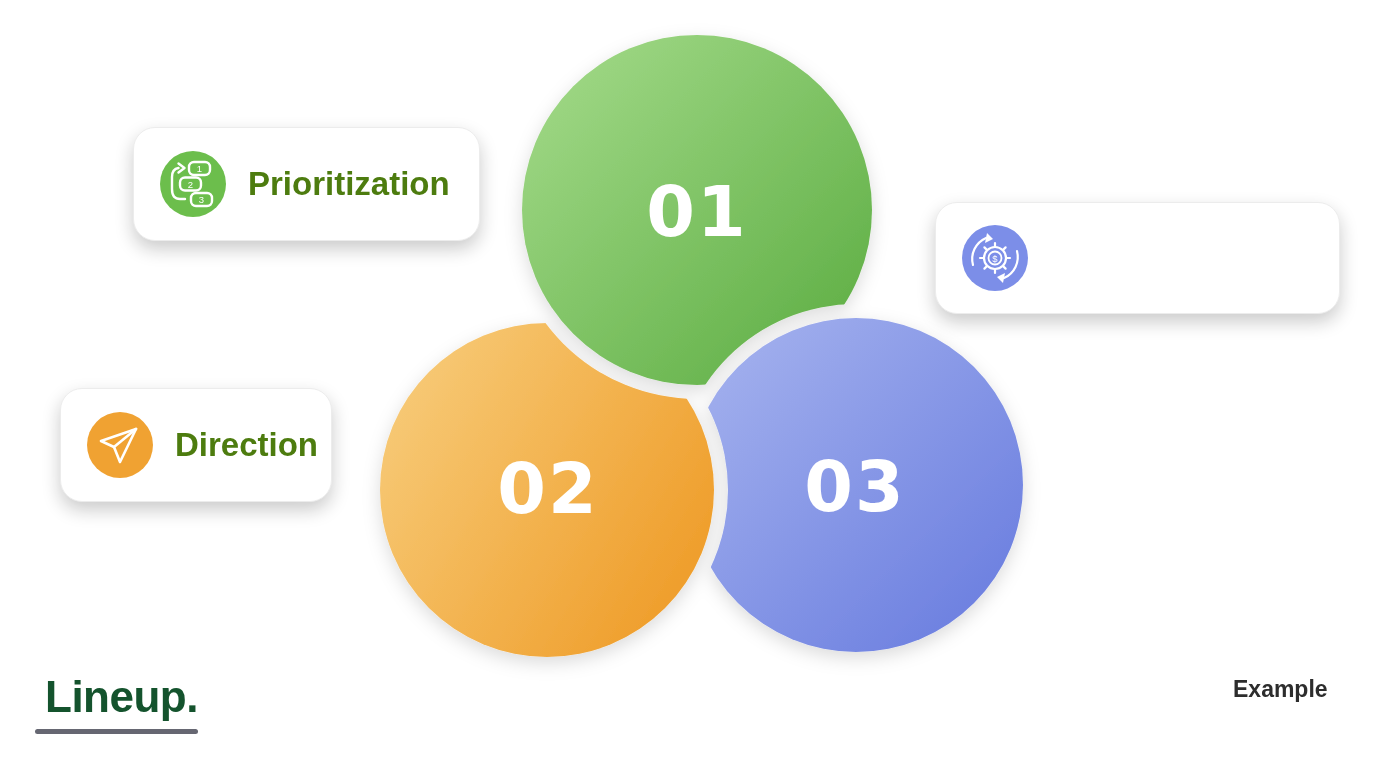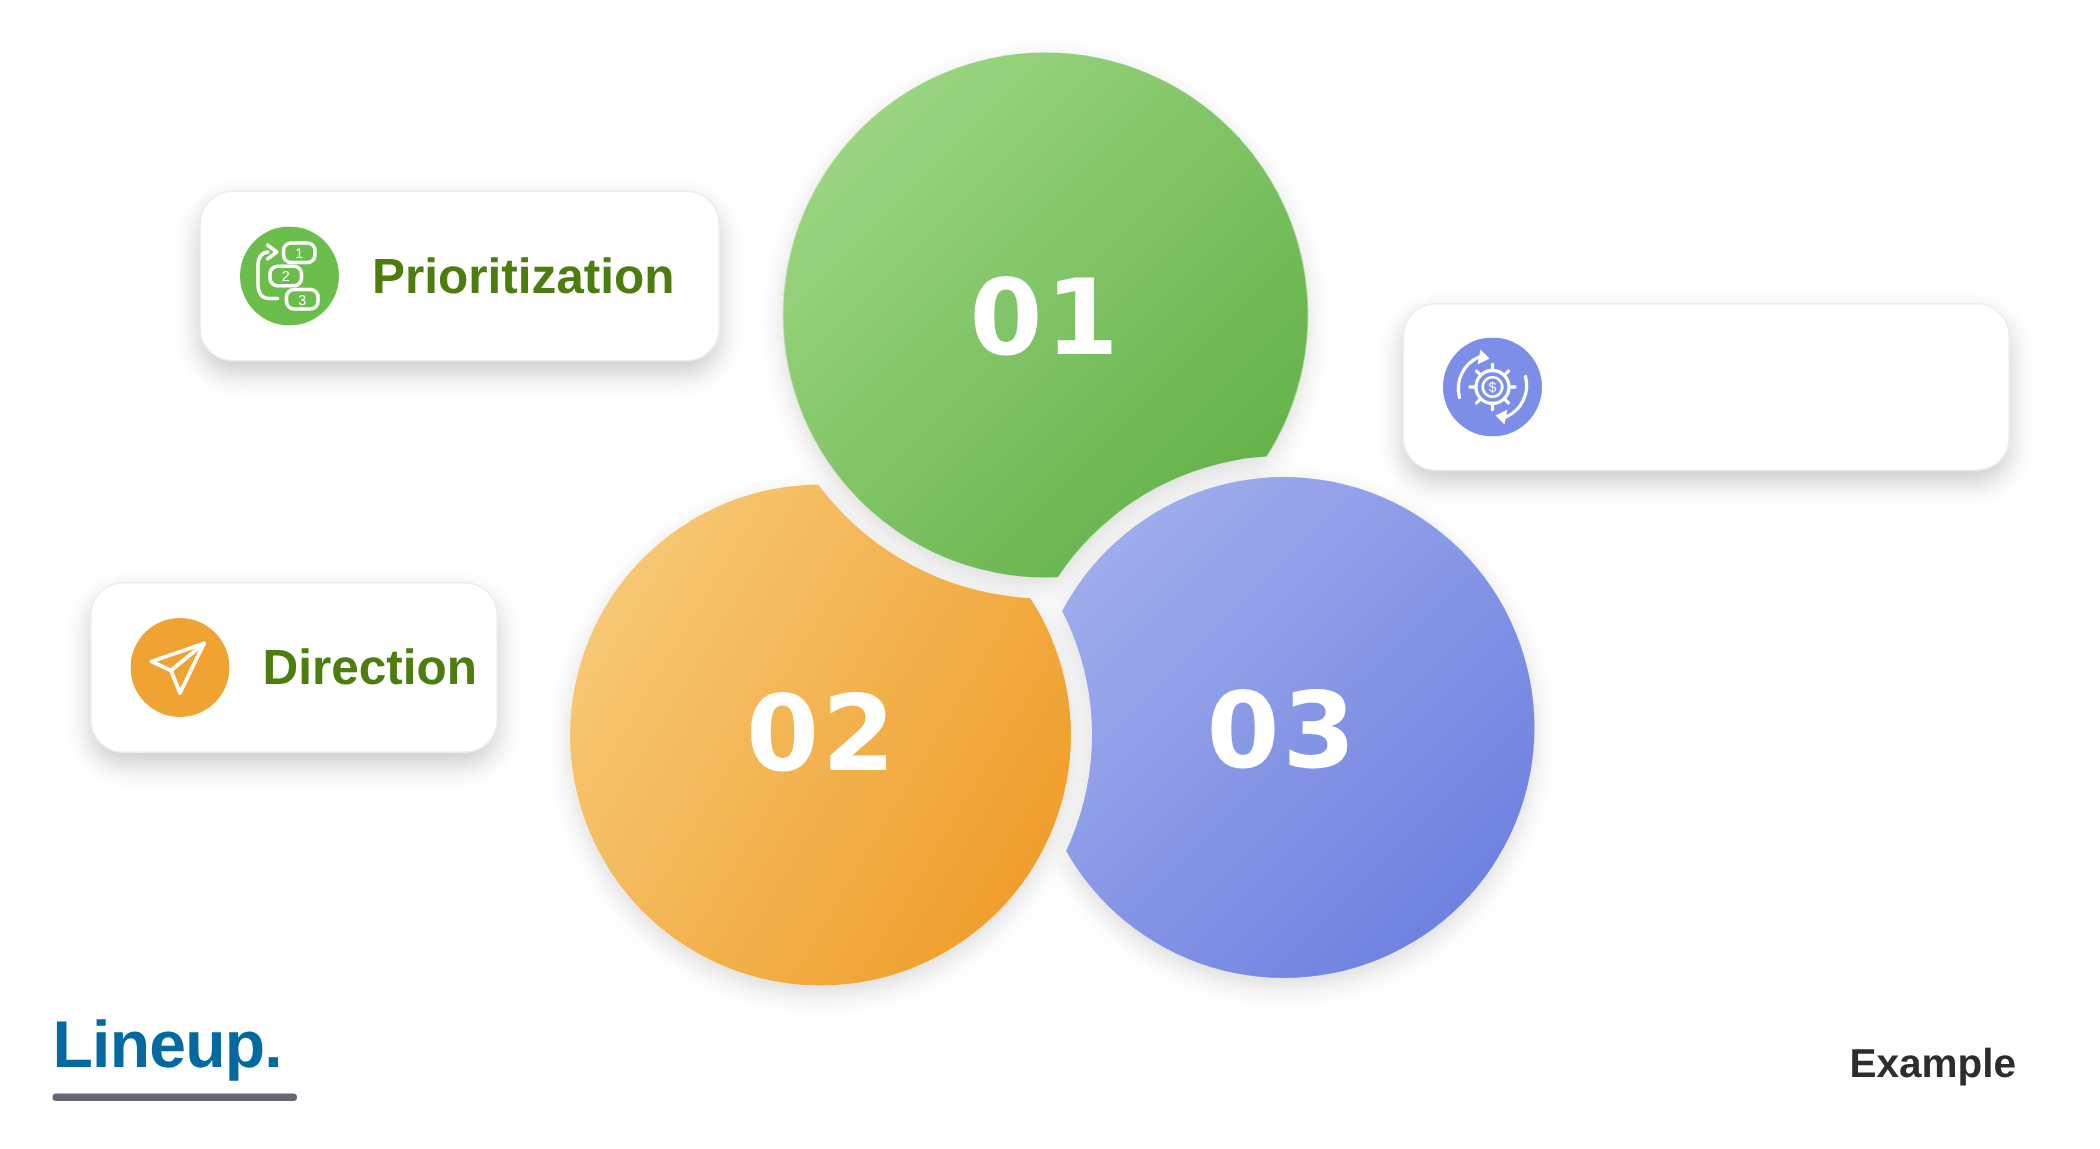--- a/index.html
+++ b/index.html
@@ -48,36 +48,37 @@
     font-size: 33px;
     color: #4d7c0f;
     white-space: nowrap;
   }
   .brand { position: absolute; left: 35px; top: 672px; }
   .brand-text {
     display: block;
     font-weight: 700;
     font-size: 44px;
     letter-spacing: -0.5px;
-    color: #0369a1;
+    color: #14532d;
+    margin-left: 10px;
   }
   .brand-underline {
     margin-top: 7px;
     width: 163px;
     height: 5px;
     border-radius: 3px;
     background: #4B4C59;
     opacity: 0.85;
   }
   .watermark {
     position: absolute;
     left: 1233px;
-    top: 694px;
+    top: 676px;
     font-weight: 700;
-    font-size: 27px;
+    font-size: 23px;
     color: #2D2D2D;
   }
 </style>
 </head>
 <body>
 
 <div class="canvas">
 
   <svg class="venn" width="1400" height="766" viewBox="0 0 1400 766">
     <defs>

